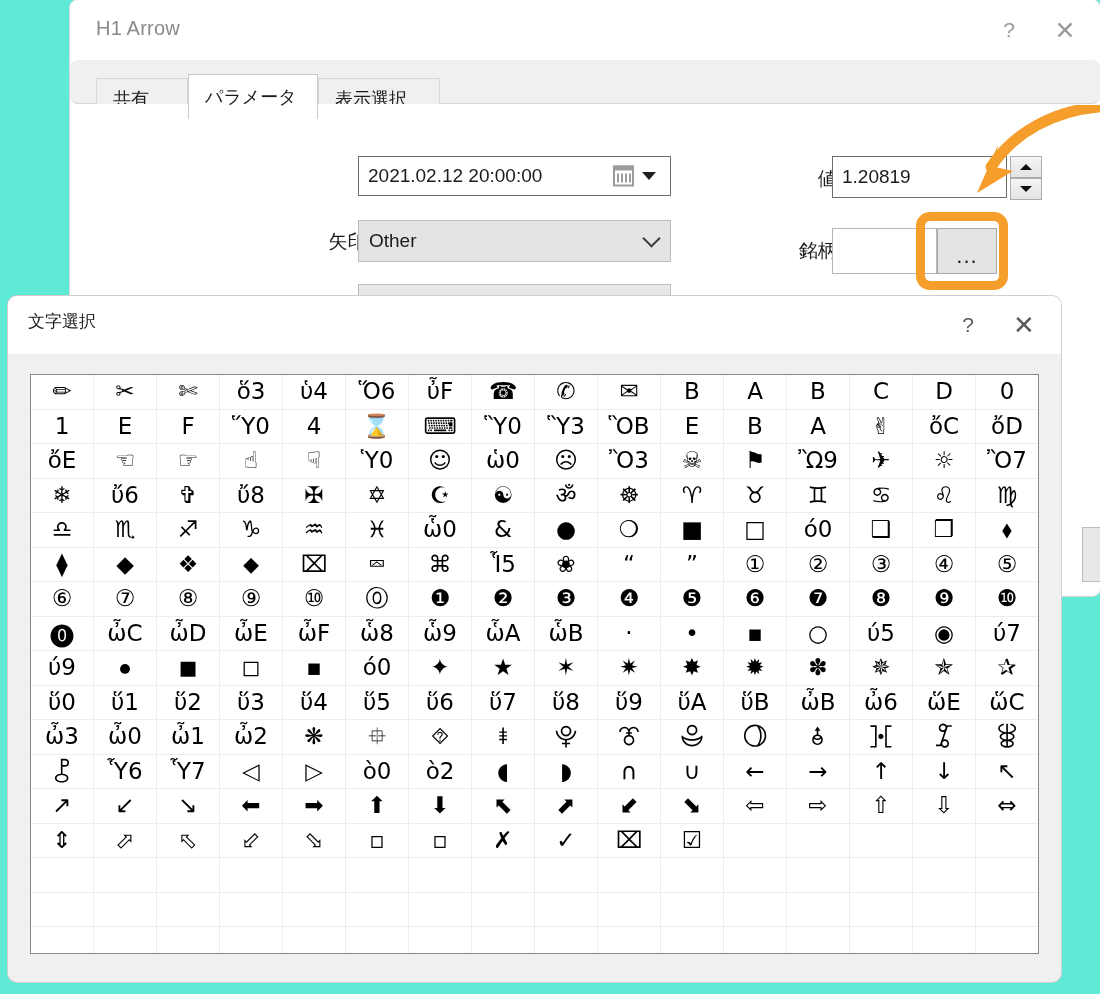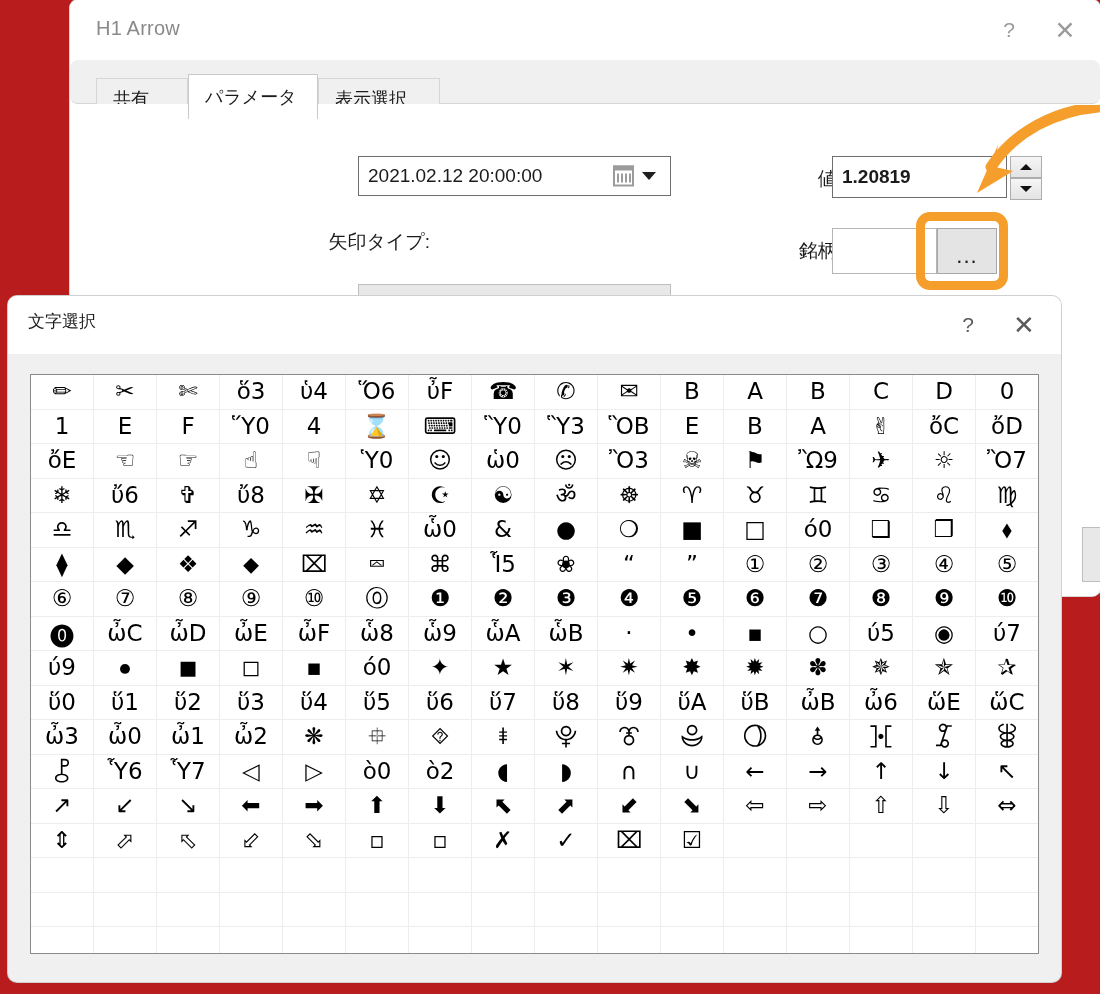--- a/index.html
+++ b/index.html
@@ -3,21 +3,21 @@
 <meta charset="utf-8">
 <style>
   * { box-sizing: border-box; }
   html, body {
     margin: 0; padding: 0;
     width: 1100px; height: 994px;
     background: #000;
     font-family: "Liberation Sans", "DejaVu Sans", sans-serif;
     overflow: hidden;
   }
-  #root { position: relative; width: 1100px; height: 994px; background: #b91c1c; }
+  #root { position: relative; width: 1100px; height: 994px; background: #5eead4; }
 
   
   .back-dialog {
     position: absolute;
     left: 70px; top: 0px;
     width: 1030px; height: 596px;
     background: #ffffff;
     border-radius: 8px 8px 8px 8px;
     box-shadow: 0 0 0 1px #d8d8d8;
     overflow: hidden;
@@ -247,25 +247,29 @@
       <div class="field-label" style="left:200px; top:62px; width:160px;">日付:</div>
       <div class="textbox" style="left:288px; top:52px; width:313px; height:40px;">
         <span>2021.02.12 20:00:00</span>
         <span class="cal-icon">
           <span class="cal-top"></span>
         </span>
         <span class="cal-drop"></span>
       </div>
 
       <div class="field-label" style="left:180px; top:125px; width:180px;">矢印タイプ:</div>
+      <div class="combobox" style="left:288px; top:116px; width:313px; height:42px;">
+        <span>Other</span>
+        <span class="chev"></span>
+      </div>
 
       <div class="ghost-box" style="left:288px; top:180px; width:313px; height:42px;"></div>
 
       <div class="field-label" style="left:690px; top:62px; width:82px;">値:</div>
-      <div class="textbox" style="left:762px; top:52px; width:175px; height:42px;font-weight:bold;">
+      <div class="textbox" style="left:762px; top:52px; width:175px; height:42px;">
         <span>1.20819</span>
       </div>
       <div class="spinner" style="left:940px; top:52px;">
         <div class="spin-btn spin-up">
           <span class="tri-up"></span>
         </div>
         <div class="spin-btn spin-dn">
           <span class="tri-dn"></span>
         </div>
       </div>

